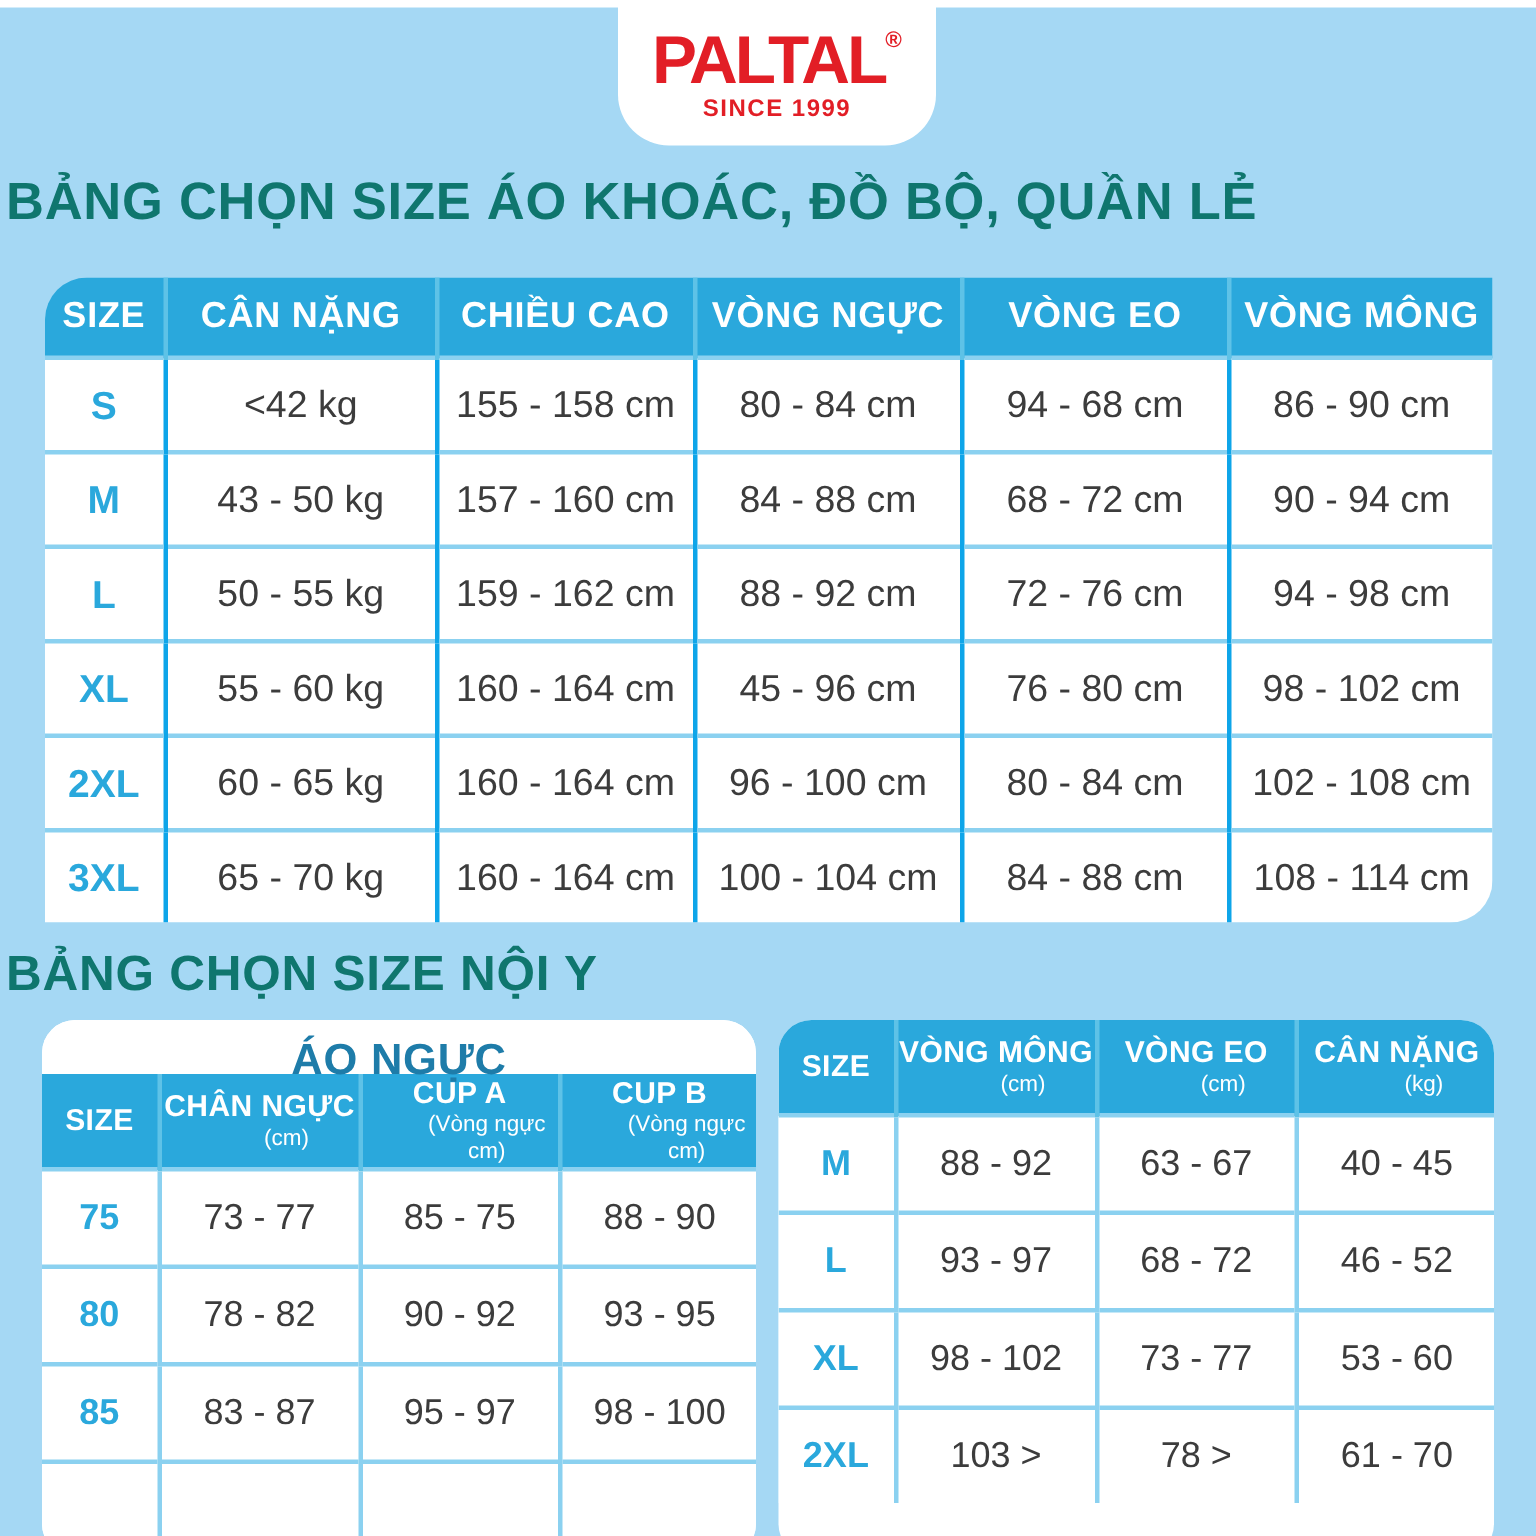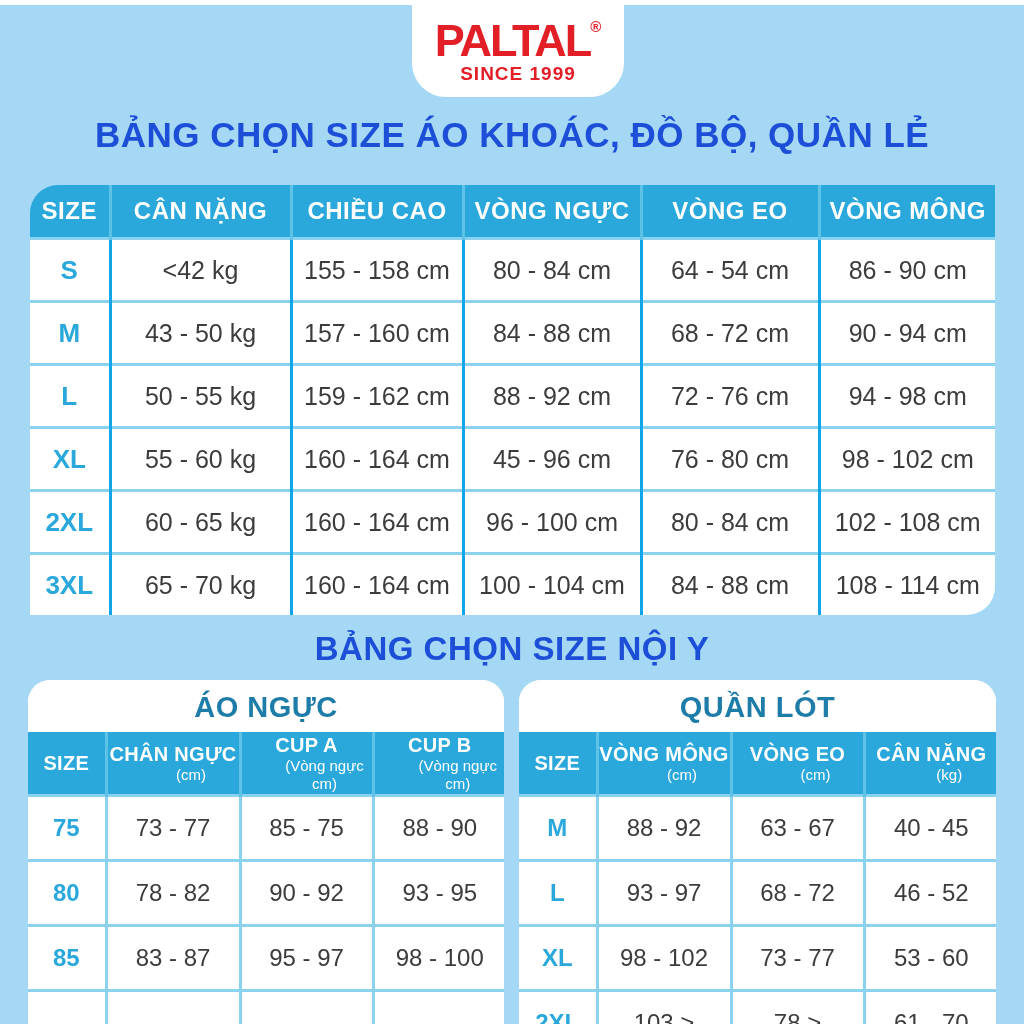--- a/index.html
+++ b/index.html
@@ -39,27 +39,27 @@
   .logo-reg {
     color: #e21e26;
     font-weight: 700;
     font-size: 15px;
     vertical-align: 24px;
     letter-spacing: 0;
   }
   .logo-tagline {
     color: #e21e26;
     font-weight: 700;
-    font-size: 19px;
+    font-size: 16px;
     line-height: 22px;
     letter-spacing: 1px;
   }
   .section-title {
-    text-align: center;
-    color: #1d4ed8;
+    text-align: left;
+    color: #0f766e;
     font-weight: 700;
     font-size: 35px;
     line-height: 40px;
     margin: 4px;
     letter-spacing: 0.5px;
   }
   .title-1 { margin-top: 110px; }
   .title-2 { margin-top: 14px; font-size: 33px; }
 
   
@@ -104,21 +104,21 @@
     gap: 15px;
   }
   .sub-card {
     background: #ffffff;
     border-radius: 22px;
     overflow: hidden;
   }
   .sub-card.left  { width: 477px; }
   .sub-card.right { width: 478px; }
   .sub-card-title {
-    height: 52px;
+    height: 36px;
     line-height: 54px;
     text-align: center;
     color: #1e7ca9;
     font-weight: 700;
     font-size: 29px;
     background: #ffffff;
     letter-spacing: 0.5px;
   }
   .sub-table { width: 100%; }
   .sub-table th {
@@ -193,21 +193,21 @@
         <th>VÒNG EO</th>
         <th>VÒNG MÔNG</th>
       </tr>
     </thead>
     <tbody>
       <tr>
         <td class="size-cell">S</td>
         <td>&lt;42 kg</td>
         <td>155 - 158 cm</td>
         <td>80 - 84 cm</td>
-        <td>64 - 54 cm</td>
+        <td>94 - 68 cm</td>
         <td>86 - 90 cm</td>
       </tr>
       <tr>
         <td class="size-cell">M</td>
         <td>43 - 50 kg</td>
         <td>157 - 160 cm</td>
         <td>84 - 88 cm</td>
         <td>68 - 72 cm</td>
         <td>90 - 94 cm</td>
       </tr>
@@ -303,21 +303,20 @@
           <td class="size-cell"></td>
           <td></td>
           <td></td>
           <td></td>
         </tr>
       </tbody>
     </table>
   </div>
 
   <div class="sub-card right">
-    <div class="sub-card-title">QUẦN LÓT</div>
     <table class="sub-table">
       <colgroup>
         <col style="width:78px">
           <col style="width:134px">
           <col style="width:133px">
           <col style="width:133px">
       </colgroup>
       <thead>
         <tr>
           <th>

